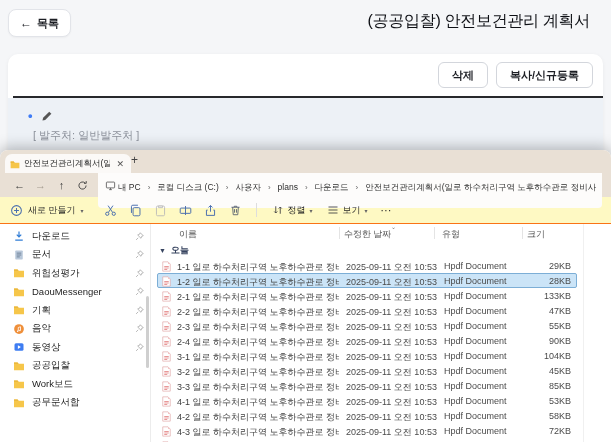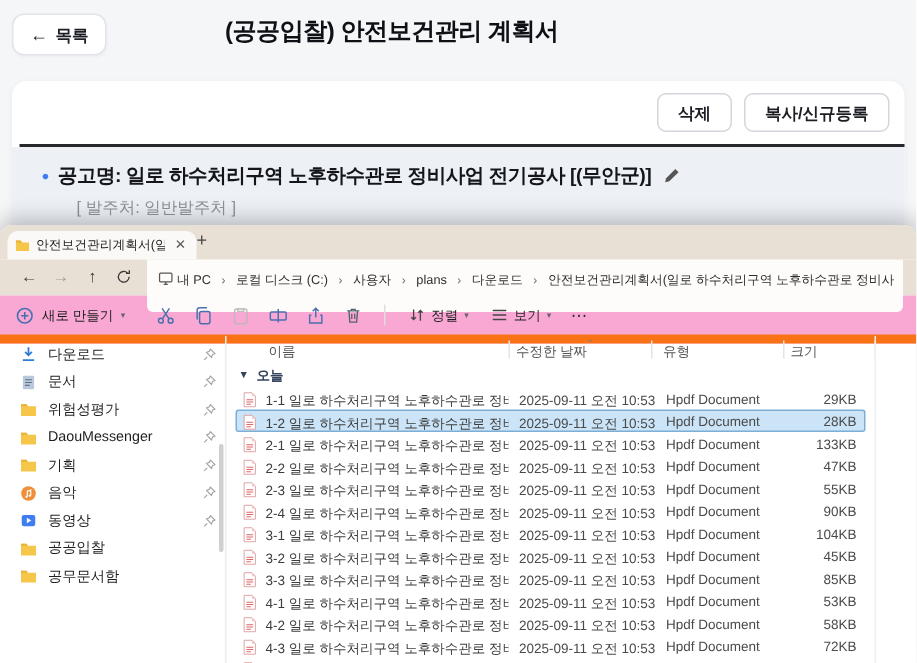--- a/index.html
+++ b/index.html
@@ -4,55 +4,55 @@
 <style>
   html,body{margin:0;padding:0;}
   .page{position:relative;width:611px;height:442px;background:#f5f6f8;overflow:hidden;
         font-family:"Liberation Sans","DejaVu Sans",sans-serif;-webkit-font-smoothing:antialiased;}
 
   
   .back-btn{position:absolute;left:8px;top:9px;height:26px;padding:0 11px;background:#fff;
     border:1px solid #e2e4e9;border-radius:8px;display:flex;align-items:center;gap:5px;
     font-size:11px;font-weight:700;color:#1c1e24;box-shadow:0 1px 2px rgba(0,0,0,.04);cursor:pointer;}
   .back-arrow{font-size:12px;line-height:1;}
-  .page-title{position:absolute;top:11px;left:150px;width:440px;text-align:left;
-    font-size:16px;font-weight:700;color:#0e1015;letter-spacing:-.3px;}
+  .page-title{position:absolute;top:11px;left:150px;width:440px;text-align:right;
+    font-size:16px;font-weight:400;color:#0e1015;letter-spacing:-.3px;}
   .card{position:absolute;top:54px;left:8px;right:8px;bottom:0;background:#fff;
     border-radius:10px 10px 0 0;box-shadow:0 1px 4px rgba(0,0,0,.05);}
   .card-actions{position:absolute;top:8px;right:10px;display:flex;gap:8px;}
   .btn{height:26px;padding:0 13px;background:#fff;border:1px solid #d3d6dc;border-radius:6px;
     font-size:11px;font-weight:700;color:#1c1e24;display:flex;align-items:center;cursor:pointer;}
   .card-divider{position:absolute;top:42px;left:5px;right:0;height:2px;background:#27282c;}
   .notice{position:absolute;top:44px;left:0;right:0;bottom:0;background:#edf1f6;padding:10px 0 0 20px;}
   .notice-line{display:flex;align-items:center;gap:6px;}
   .bullet{color:#3f7cf6;font-size:13px;font-weight:800;}
   .notice-title{font-size:13px;font-weight:800;color:#14161c;letter-spacing:-.3px;}
   .pencil{display:inline-flex;margin-left:2px;cursor:pointer;}
-  .notice-sub{margin:5px 0 0 23px;font-size:11px;color:#8d929c;}
+  .notice-sub{margin:5px 0 0 5px;font-size:11px;color:#8d929c;}
 
   
   .explorer{position:absolute;top:150px;left:0;width:611px;height:292px;background:#fff;
     border-radius:8px 8px 0 0;box-shadow:0 -3px 14px rgba(0,0,0,.25);overflow:hidden;}
   .tabbar{height:23px;background:#e9e0d5;position:relative;}
   .tab{position:absolute;left:5px;top:4px;width:116px;height:19px;background:#fbf9f7;
     border-radius:7px 7px 0 0;display:flex;align-items:center;gap:4px;padding:0 5px;cursor:pointer;}
   .tab-label{font-size:8.5px;color:#222;white-space:nowrap;overflow:hidden;flex:1;}
   .tab-close{font-size:9px;color:#555;padding:0 2px;cursor:pointer;}
   .newtab{position:absolute;left:131px;top:3px;font-size:12px;color:#444;cursor:pointer;}
   .navbar{height:24px;background:#e9e0d5;display:flex;align-items:center;padding:0 9px;gap:0;}
   .nav-ic{width:21px;text-align:center;font-size:11px;color:#3a3a3a;cursor:pointer;}
   .nav-ic.dis{color:#a39b8f;}
   .nav-ic svg{vertical-align:-2px;}
   .addressbar{flex:1;margin-left:5px;height:19px;background:#fdfcfb;border-radius:4px;
     display:flex;align-items:center;padding:13px 7px;gap:0;overflow:hidden;white-space:nowrap;cursor:text;}
   .crumb{font-size:8.5px;color:#2e2e2e;cursor:pointer;}
   .crumb-sep{font-size:8px;color:#666;padding:0 7px;}
   .addr-ic{display:inline-flex;margin-right:2px;}
 
-  .toolbar{height:26px;background:#f9a8d4;border-bottom:6px solid #f97316;display:flex;
+  .toolbar{height:26px;background:#fef9c3;border-bottom:1px solid #f97316;display:flex;
     align-items:center;padding:0 10px;}
   .tb-new{display:flex;align-items:center;gap:5px;font-size:9px;color:#1d1d1f;cursor:pointer;margin-right:14px;}
   .tb-chev{font-size:6px;color:#666;}
   .tbicon{width:25px;height:18px;display:flex;align-items:center;justify-content:center;cursor:pointer;}
   .tb-sep{width:1px;height:14px;background:#ddd;margin:0 8px;}
   .tb-dd{display:flex;align-items:center;gap:4px;font-size:9px;color:#1d1d1f;margin:0 7px;cursor:pointer;}
   .tb-more{font-size:11px;color:#333;letter-spacing:1px;margin-left:6px;cursor:pointer;}
 
   .ebody{position:absolute;top:74px;left:0;right:0;bottom:0;display:flex;}
   .sidebar{width:150px;border-right:1px solid #ececec;padding-top:3px;position:relative;}
@@ -93,21 +93,20 @@
 
   <div class="card">
     <div class="card-actions">
       <button class="btn">삭제</button>
       <button class="btn">복사/신규등록</button>
     </div>
     <div class="card-divider"></div>
     <div class="notice">
       <div class="notice-line">
         <span class="bullet">•</span>
-        <span class="notice-title">공고명: 일로 하수처리구역 노후하수관로 정비사업 전기공사 [(무안군)]</span>
         <span class="pencil">
           <svg width="12" height="12" viewBox="0 0 16 16">
               <path d="M11 2.2l2.8 2.8-8.2 8.2-3.7.9.9-3.7z" fill="#555"></path>
             </svg>
         </span>
       </div>
       <div class="notice-sub">[ 발주처: 일반발주처 ]</div>
     </div>
   </div>
 
@@ -324,20 +323,29 @@
             </span>
           </div>
           <div class="side-item">
             <span class="sic">
               <svg width="12" height="10" viewBox="0 0 16 14">
                 <path d="M1 2h5l1.5 2H15v9H1z" fill="#f6c64a"></path>
                 <path d="M1 2h5l1.5 2H1z" fill="#e7b339"></path>
               </svg>
             </span>
             <span>공공입찰</span>
+          </div>
+          <div class="side-item">
+            <span class="sic">
+              <svg width="12" height="10" viewBox="0 0 16 14">
+                <path d="M1 2h5l1.5 2H15v9H1z" fill="#f6c64a"></path>
+                <path d="M1 2h5l1.5 2H1z" fill="#e7b339"></path>
+              </svg>
+            </span>
+            <span>Work보드</span>
           </div>
           <div class="side-item">
             <span class="sic">
               <svg width="12" height="10" viewBox="0 0 16 14">
                 <path d="M1 2h5l1.5 2H15v9H1z" fill="#f6c64a"></path>
                 <path d="M1 2h5l1.5 2H1z" fill="#e7b339"></path>
               </svg>
             </span>
             <span>공무문서함</span>
           </div>

